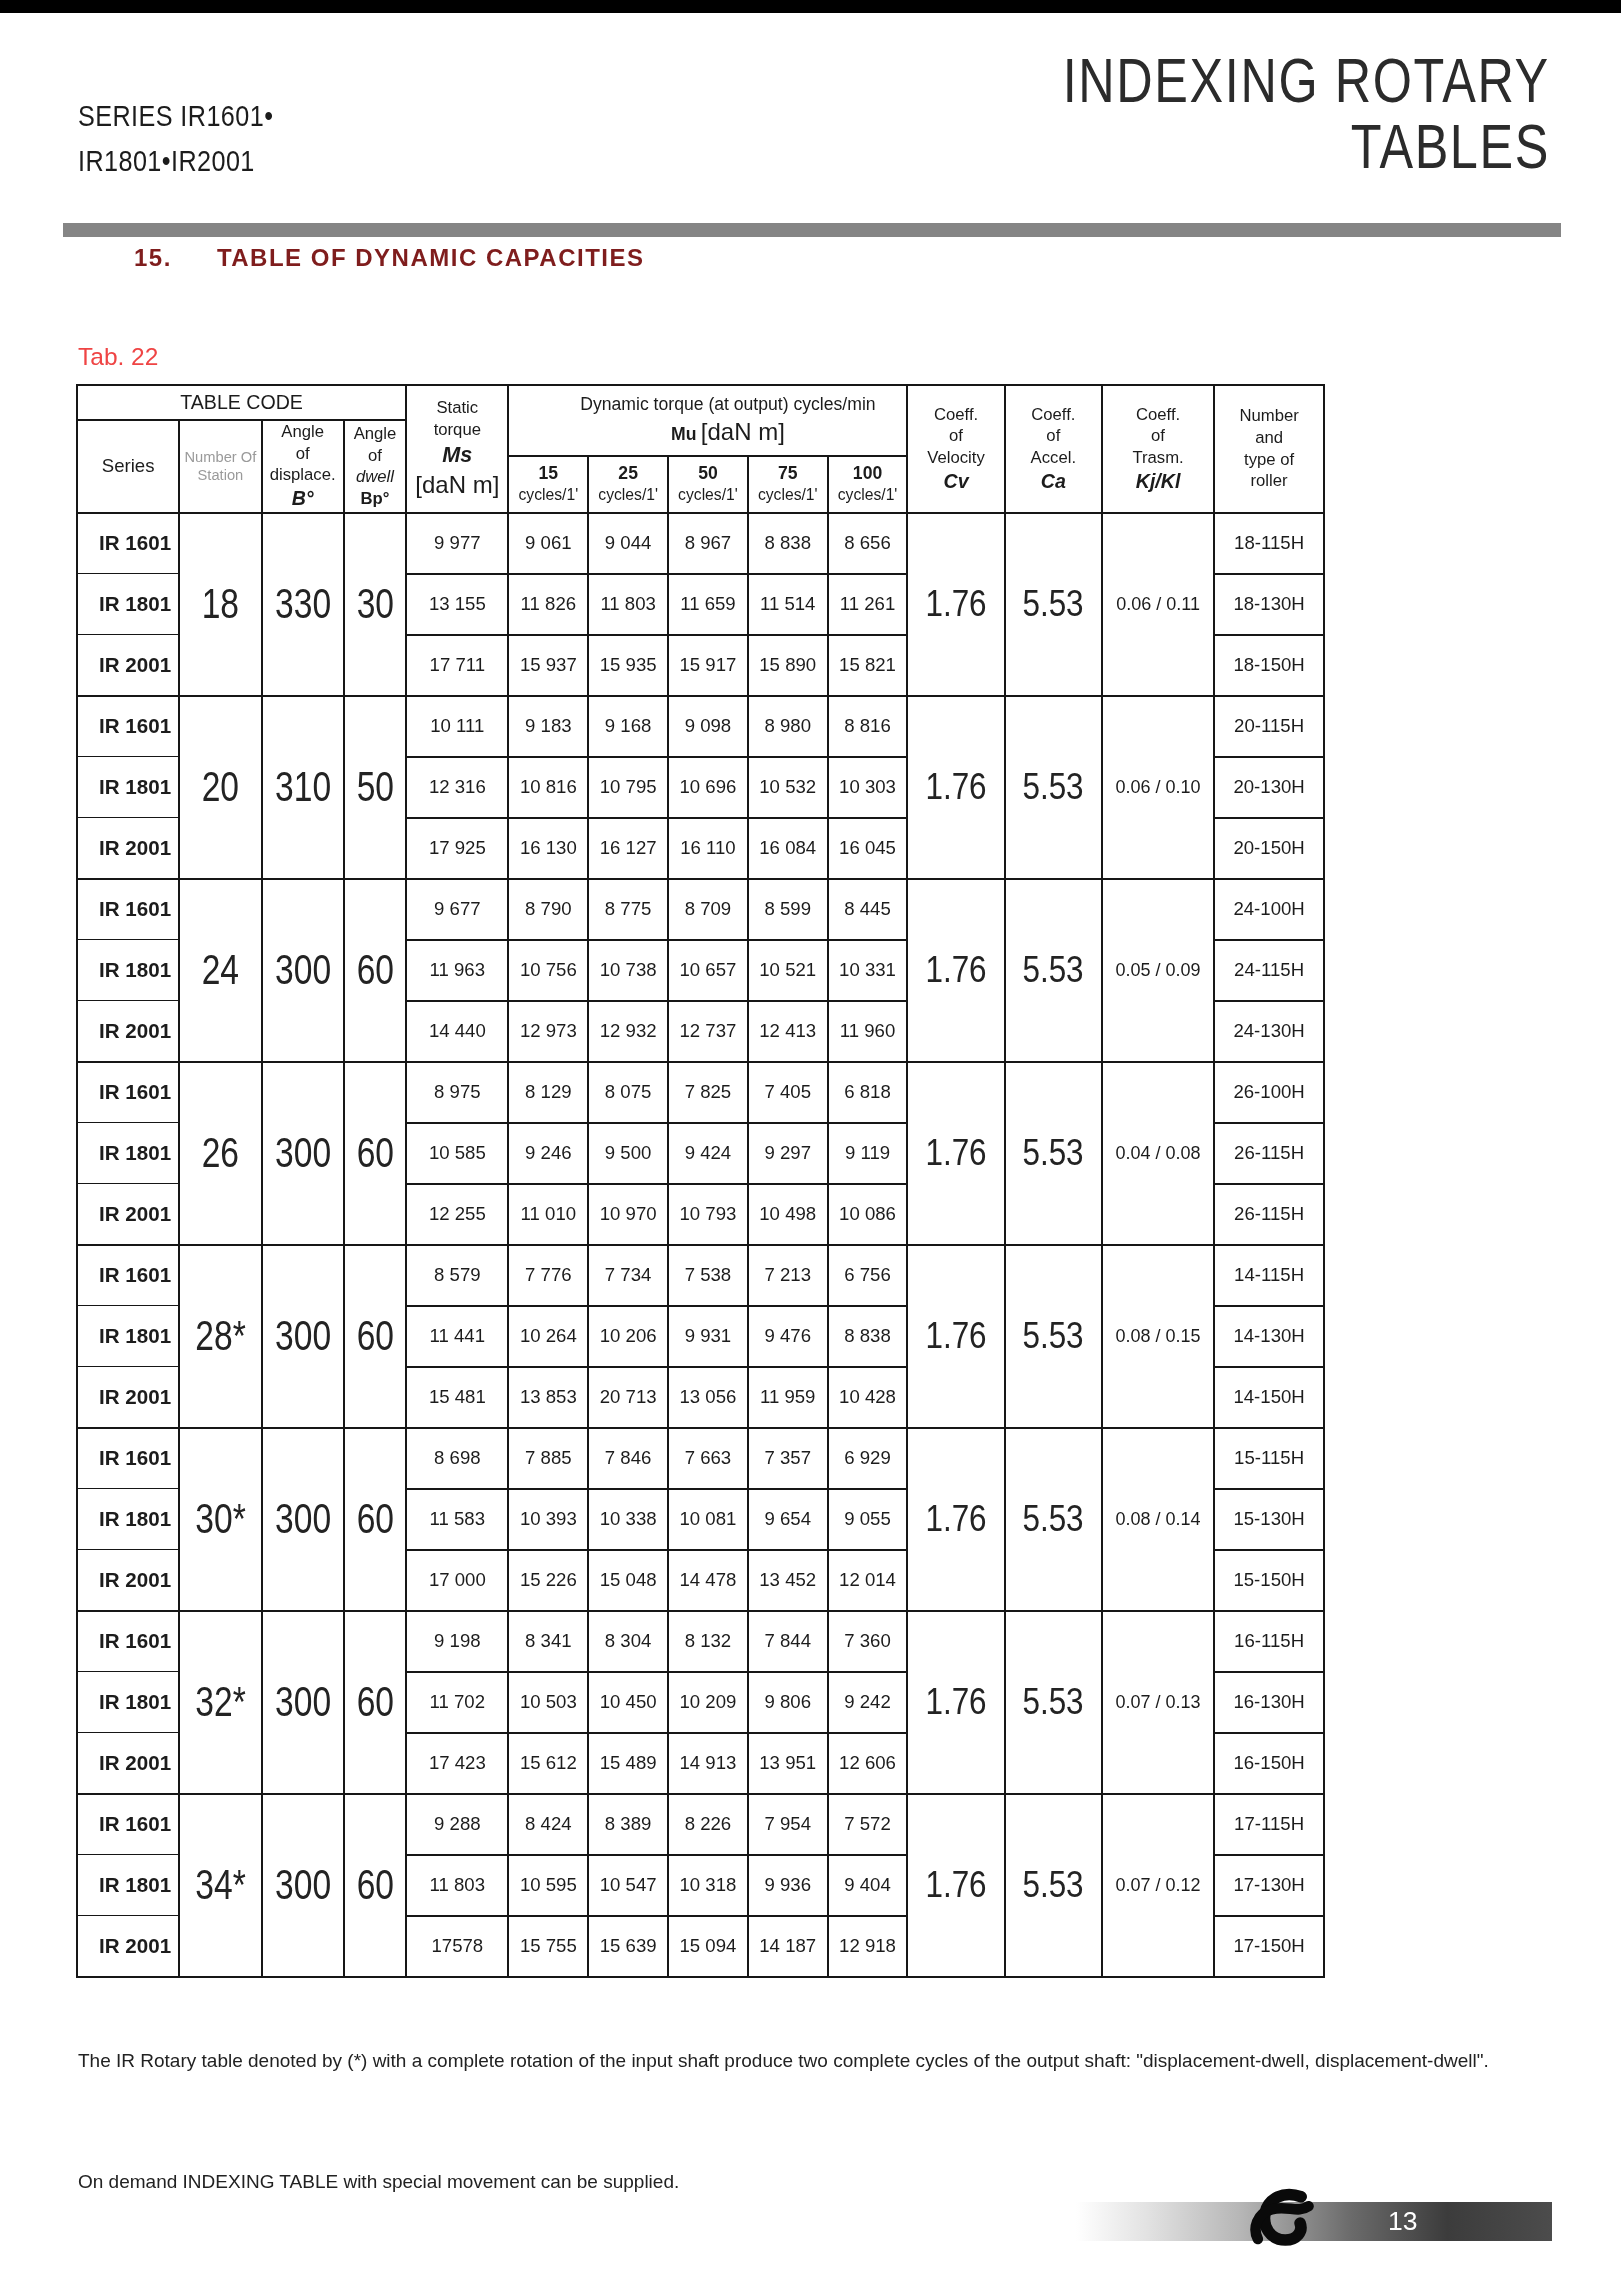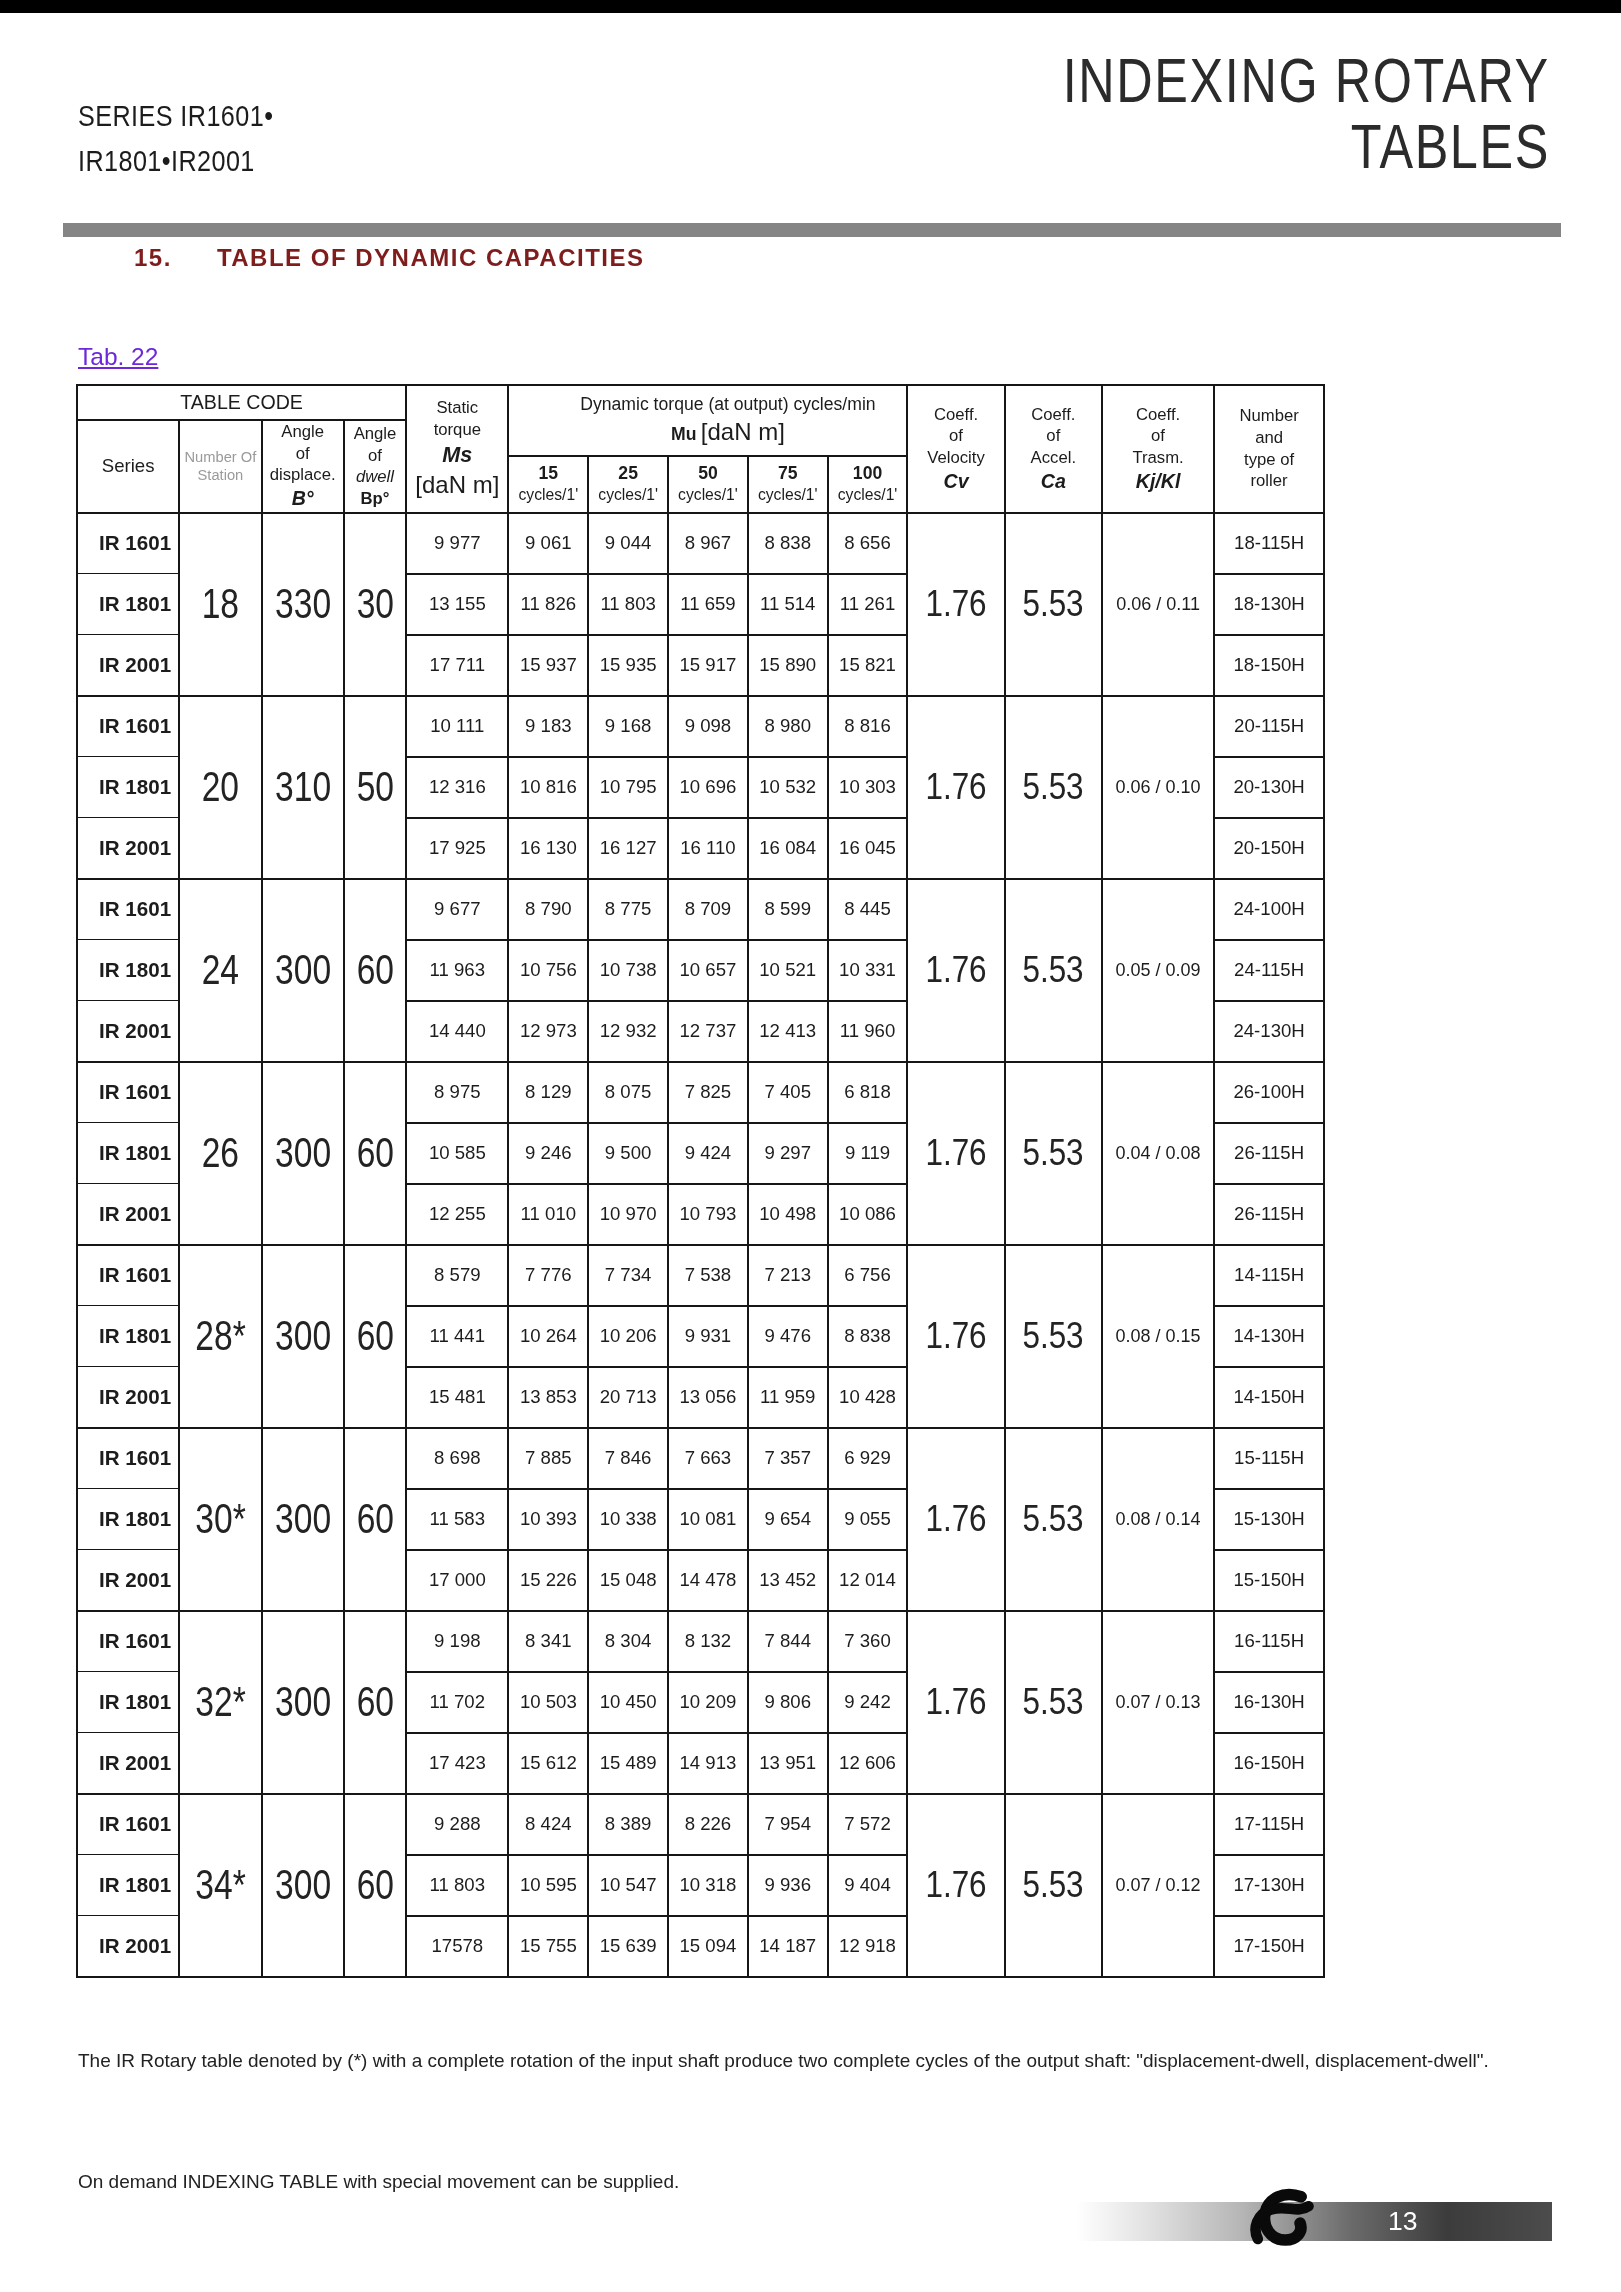--- a/index.html
+++ b/index.html
@@ -10,21 +10,21 @@
   .topbar{position:absolute;top:0;left:0;width:1621px;height:12.7px;background:#000;}
   
   .hdr{position:absolute;top:29px;left:78px;width:1472px;}
   .series-block{position:absolute;top:64px;left:0;font-size:30px;line-height:1.5;color:#1c1c1c;letter-spacing:0.5px;}
   .title-block{position:absolute;top:17.6px;right:0;text-align:right;font-size:63px;line-height:1.05;color:#2b2b2b;letter-spacing:2px;}
   .cxl{display:inline-block;transform:scaleX(.84);transform-origin:0 50%;}
   .cxr{display:inline-block;transform:scaleX(.8);transform-origin:100% 50%;}
   .graybar{position:absolute;top:223px;left:63px;width:1498px;height:13.7px;background:#858585;}
   .section-heading{position:absolute;top:244px;left:110px;font-size:24px;font-weight:bold;color:#7f1d1d;letter-spacing:1.5px;margin-left:24px;}
   .section-heading .num{margin-right:45px;}
-  .tab-label{position:absolute;top:343px;left:78px;font-size:24.5px;color:#6d28d9;text-decoration:underline;}
+  .tab-label{position:absolute;top:343px;left:78px;font-size:24.5px;color:#ef4444;}
   
   table.cap{position:absolute;top:384px;left:76px;width:1249px;border-collapse:collapse;table-layout:fixed;
     border:2.9px solid #161616;}
   th,td{border:2px solid #161616;text-align:center;vertical-align:middle;padding:0;font-weight:normal;color:#1c1c1c;}
   thead th{line-height:1.3;}
   tr.hr1 th{height:33px;}
   tr.hr2 th{height:49px;}
   tr.hr3 th{height:55px;}
   .tablecode{font-size:19.6px;border-bottom-width:1px;}
   th .sm{font-size:16.7px;}

